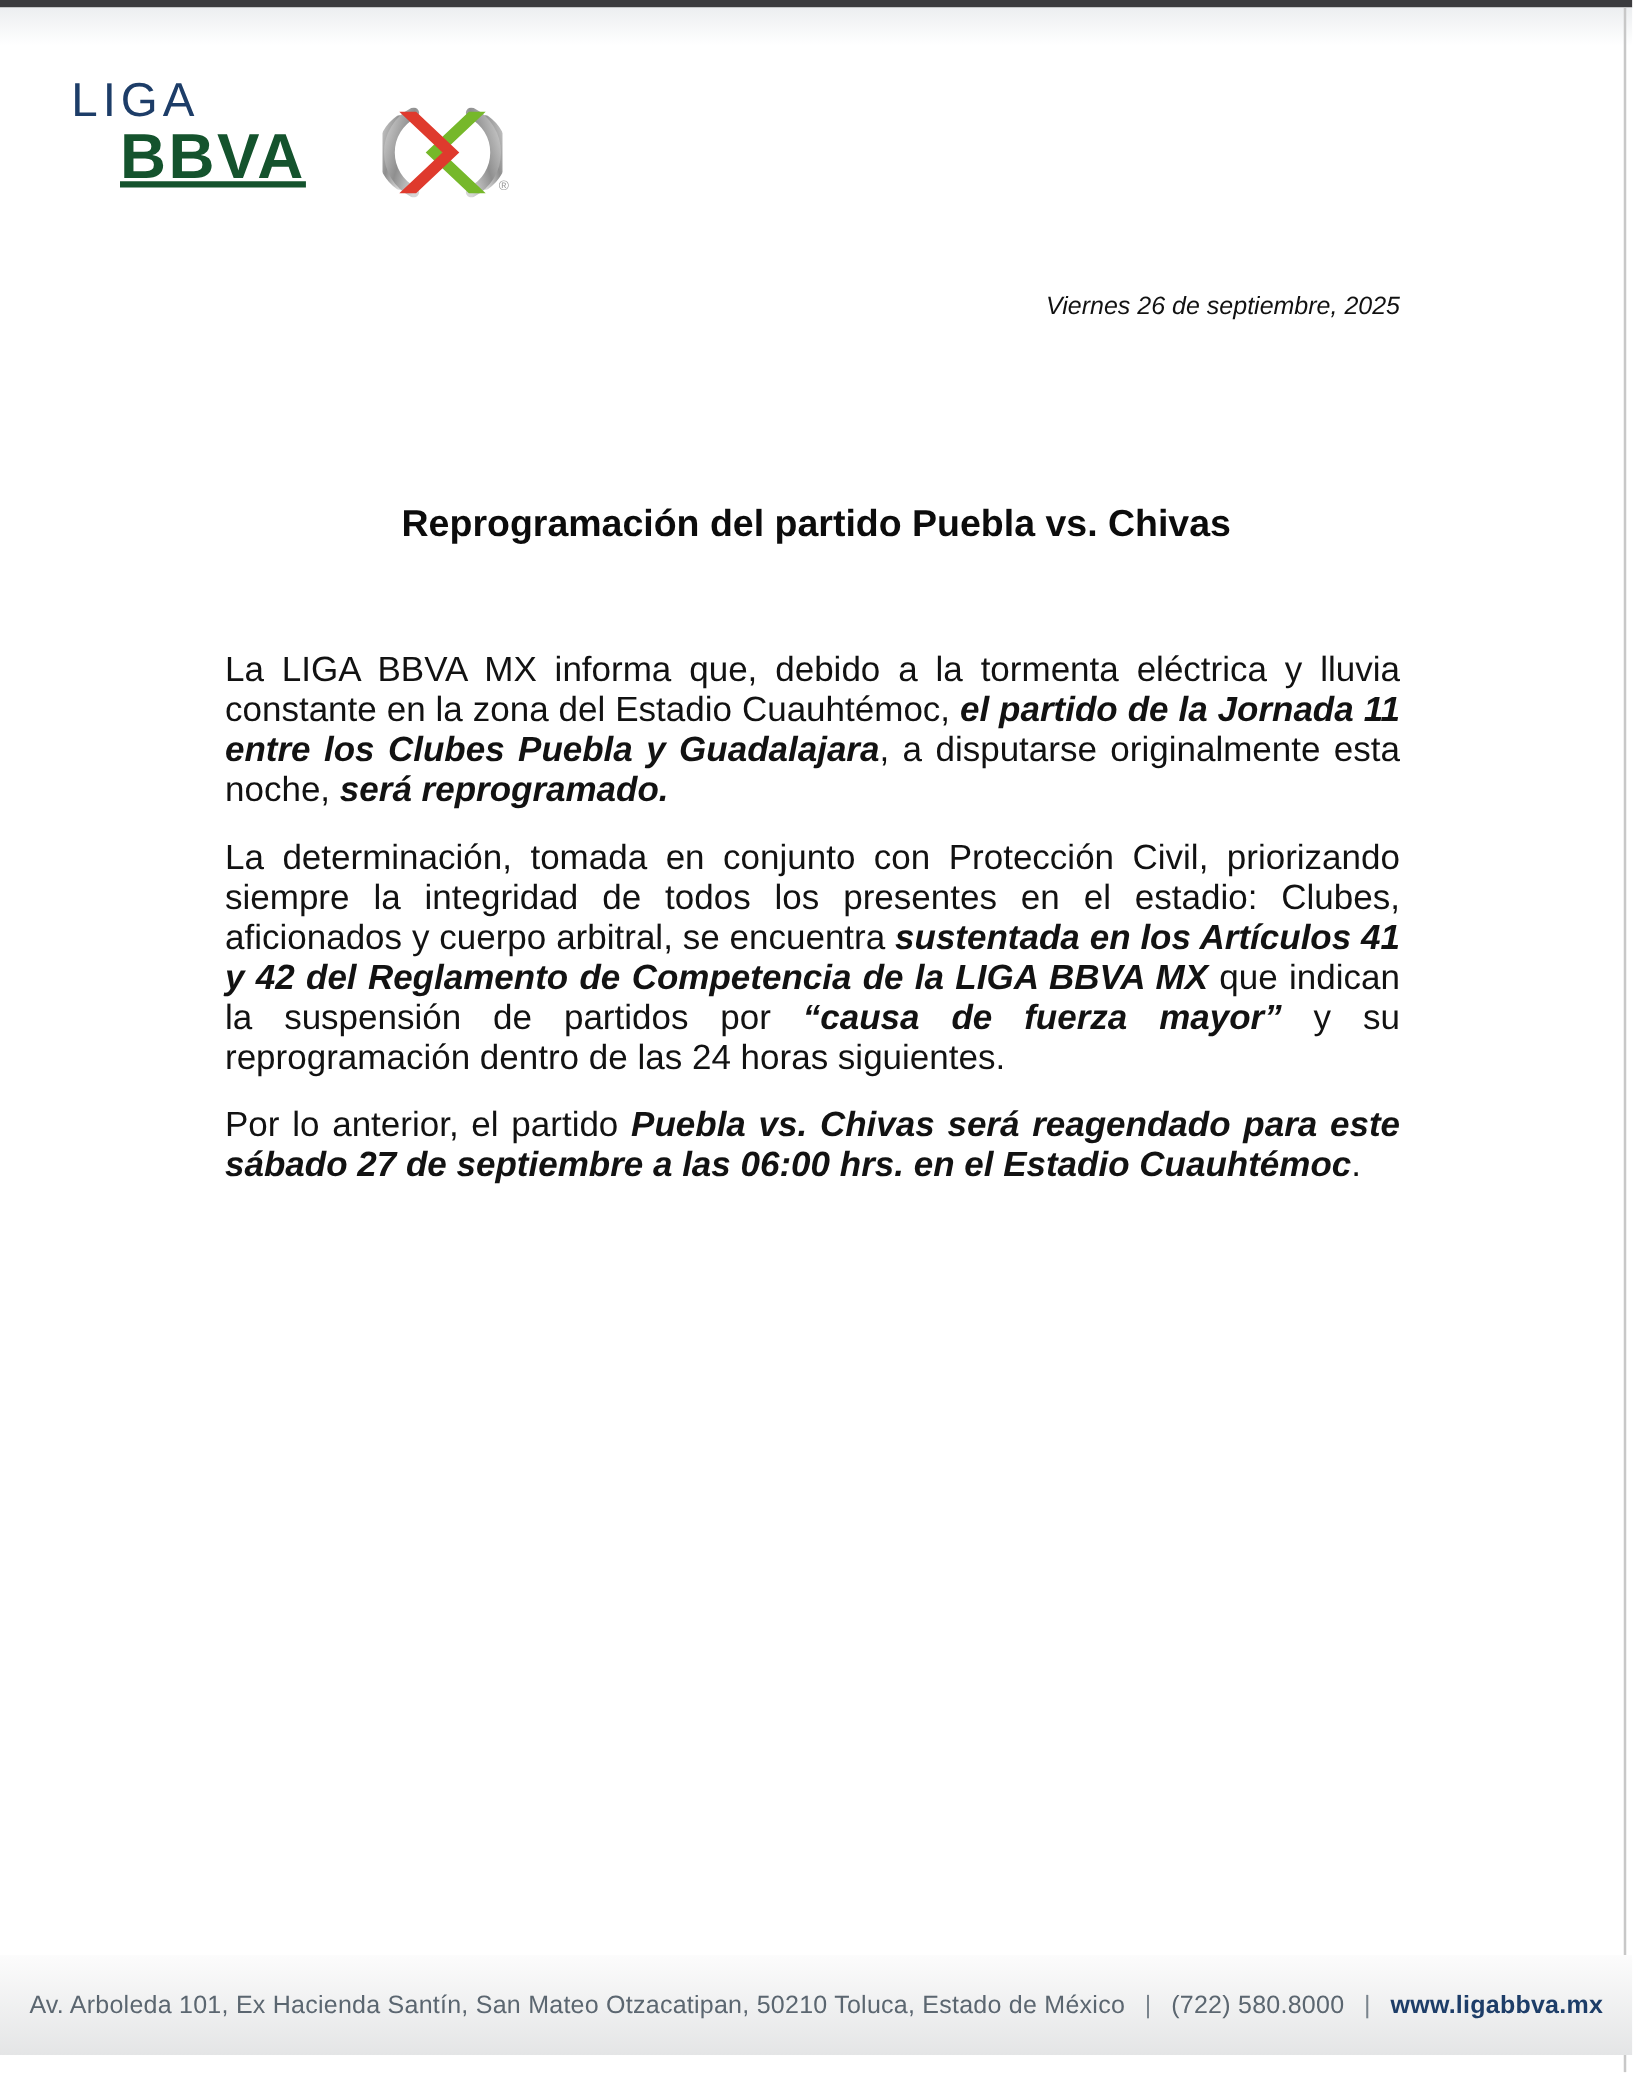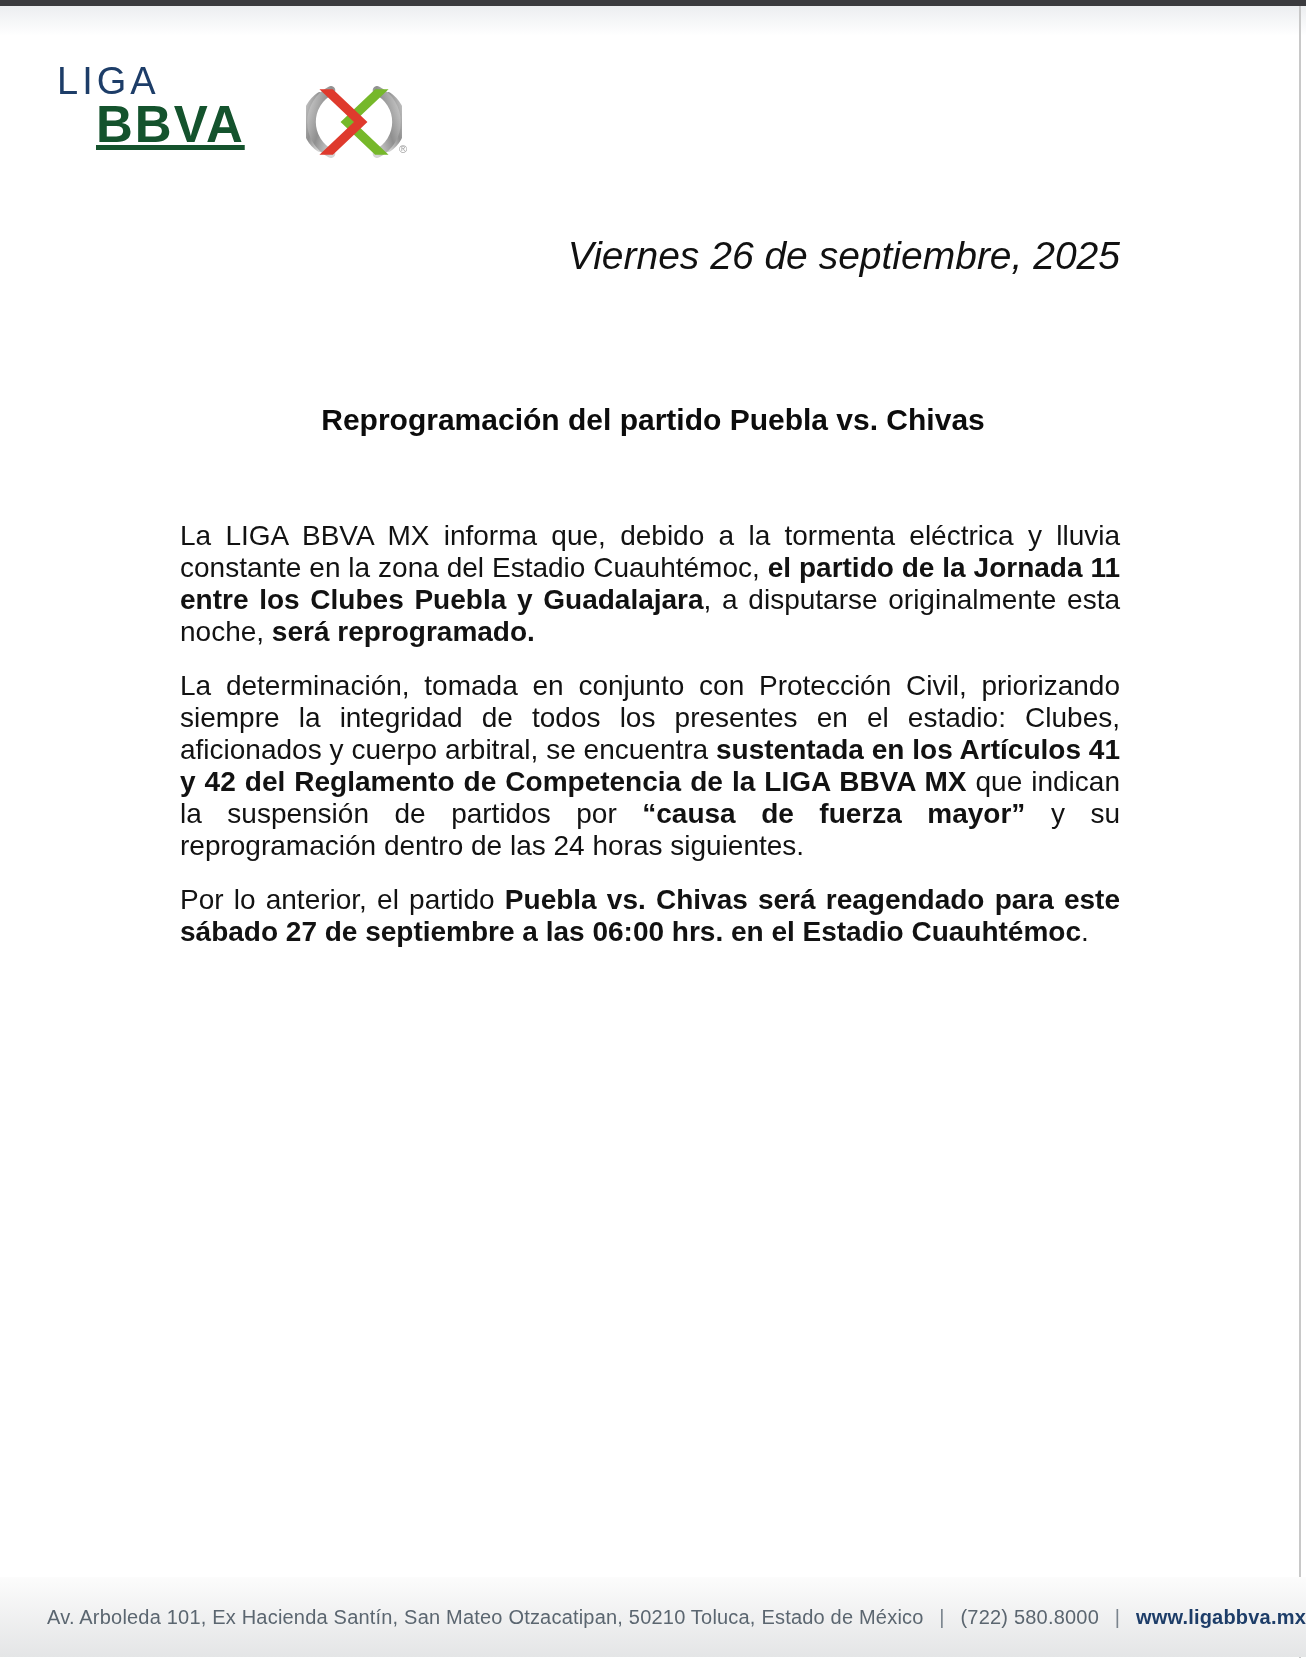--- a/index.html
+++ b/index.html
@@ -18,33 +18,33 @@
 
   
   .logo-liga{position:absolute;left:57px;top:62px;font-size:38px;line-height:1;
     letter-spacing:4px;color:#1d3d68;font-weight:400;}
   .logo-bbva{position:absolute;left:96px;top:99px;font-size:51px;line-height:1;
     letter-spacing:2px;color:#14532d;font-weight:700;text-decoration:underline;}
   .logo-mark{position:absolute;left:306px;top:86px;width:96px;height:72px;}
   .logo-reg{position:absolute;left:399px;top:143px;font-size:11px;color:#9a9a9a;}
 
   .date-line{position:absolute;left:180px;right:186px;top:234px;
-    text-align:right;font-style:italic;font-size:39px;color:#111;}
+    text-align:right;font-style:italic;font-size:20px;color:#111;}
 
   .doc-title{position:absolute;left:0;right:0;top:403px;text-align:center;
     font-weight:700;font-size:30px;color:#0c0c0c;}
 
   .doc-body{position:absolute;left:180px;right:186px;top:520px;
     font-size:28px;line-height:32px;color:#121212;text-align:justify;}
   .doc-body p{margin:0 0 22px 0;}
-  .doc-body strong{font-weight:700;}
+  .doc-body strong{font-weight:700;font-style:italic;}
 
-  .footer{position:absolute;left:0;right:0;bottom:1px;height:80px;
+  .footer{position:absolute;left:0;right:0;bottom:14px;height:80px;
     background:linear-gradient(#fcfcfc,#e4e5e6);
-    display:flex;align-items:center;justify-content:flex-end;}
+    display:flex;align-items:center;justify-content:center;}
   .footer-text{font-size:20px;color:#5b6670;letter-spacing:.2px;white-space:nowrap;}
   .footer-text .sep{margin:0 10px;color:#7a848d;}
   .footer-link{color:#1d3d68;font-weight:700;text-decoration:none;}
 </style>
 </head>
 <body>
 
 <div class="page">
 
   <div class="top-strip"></div>

